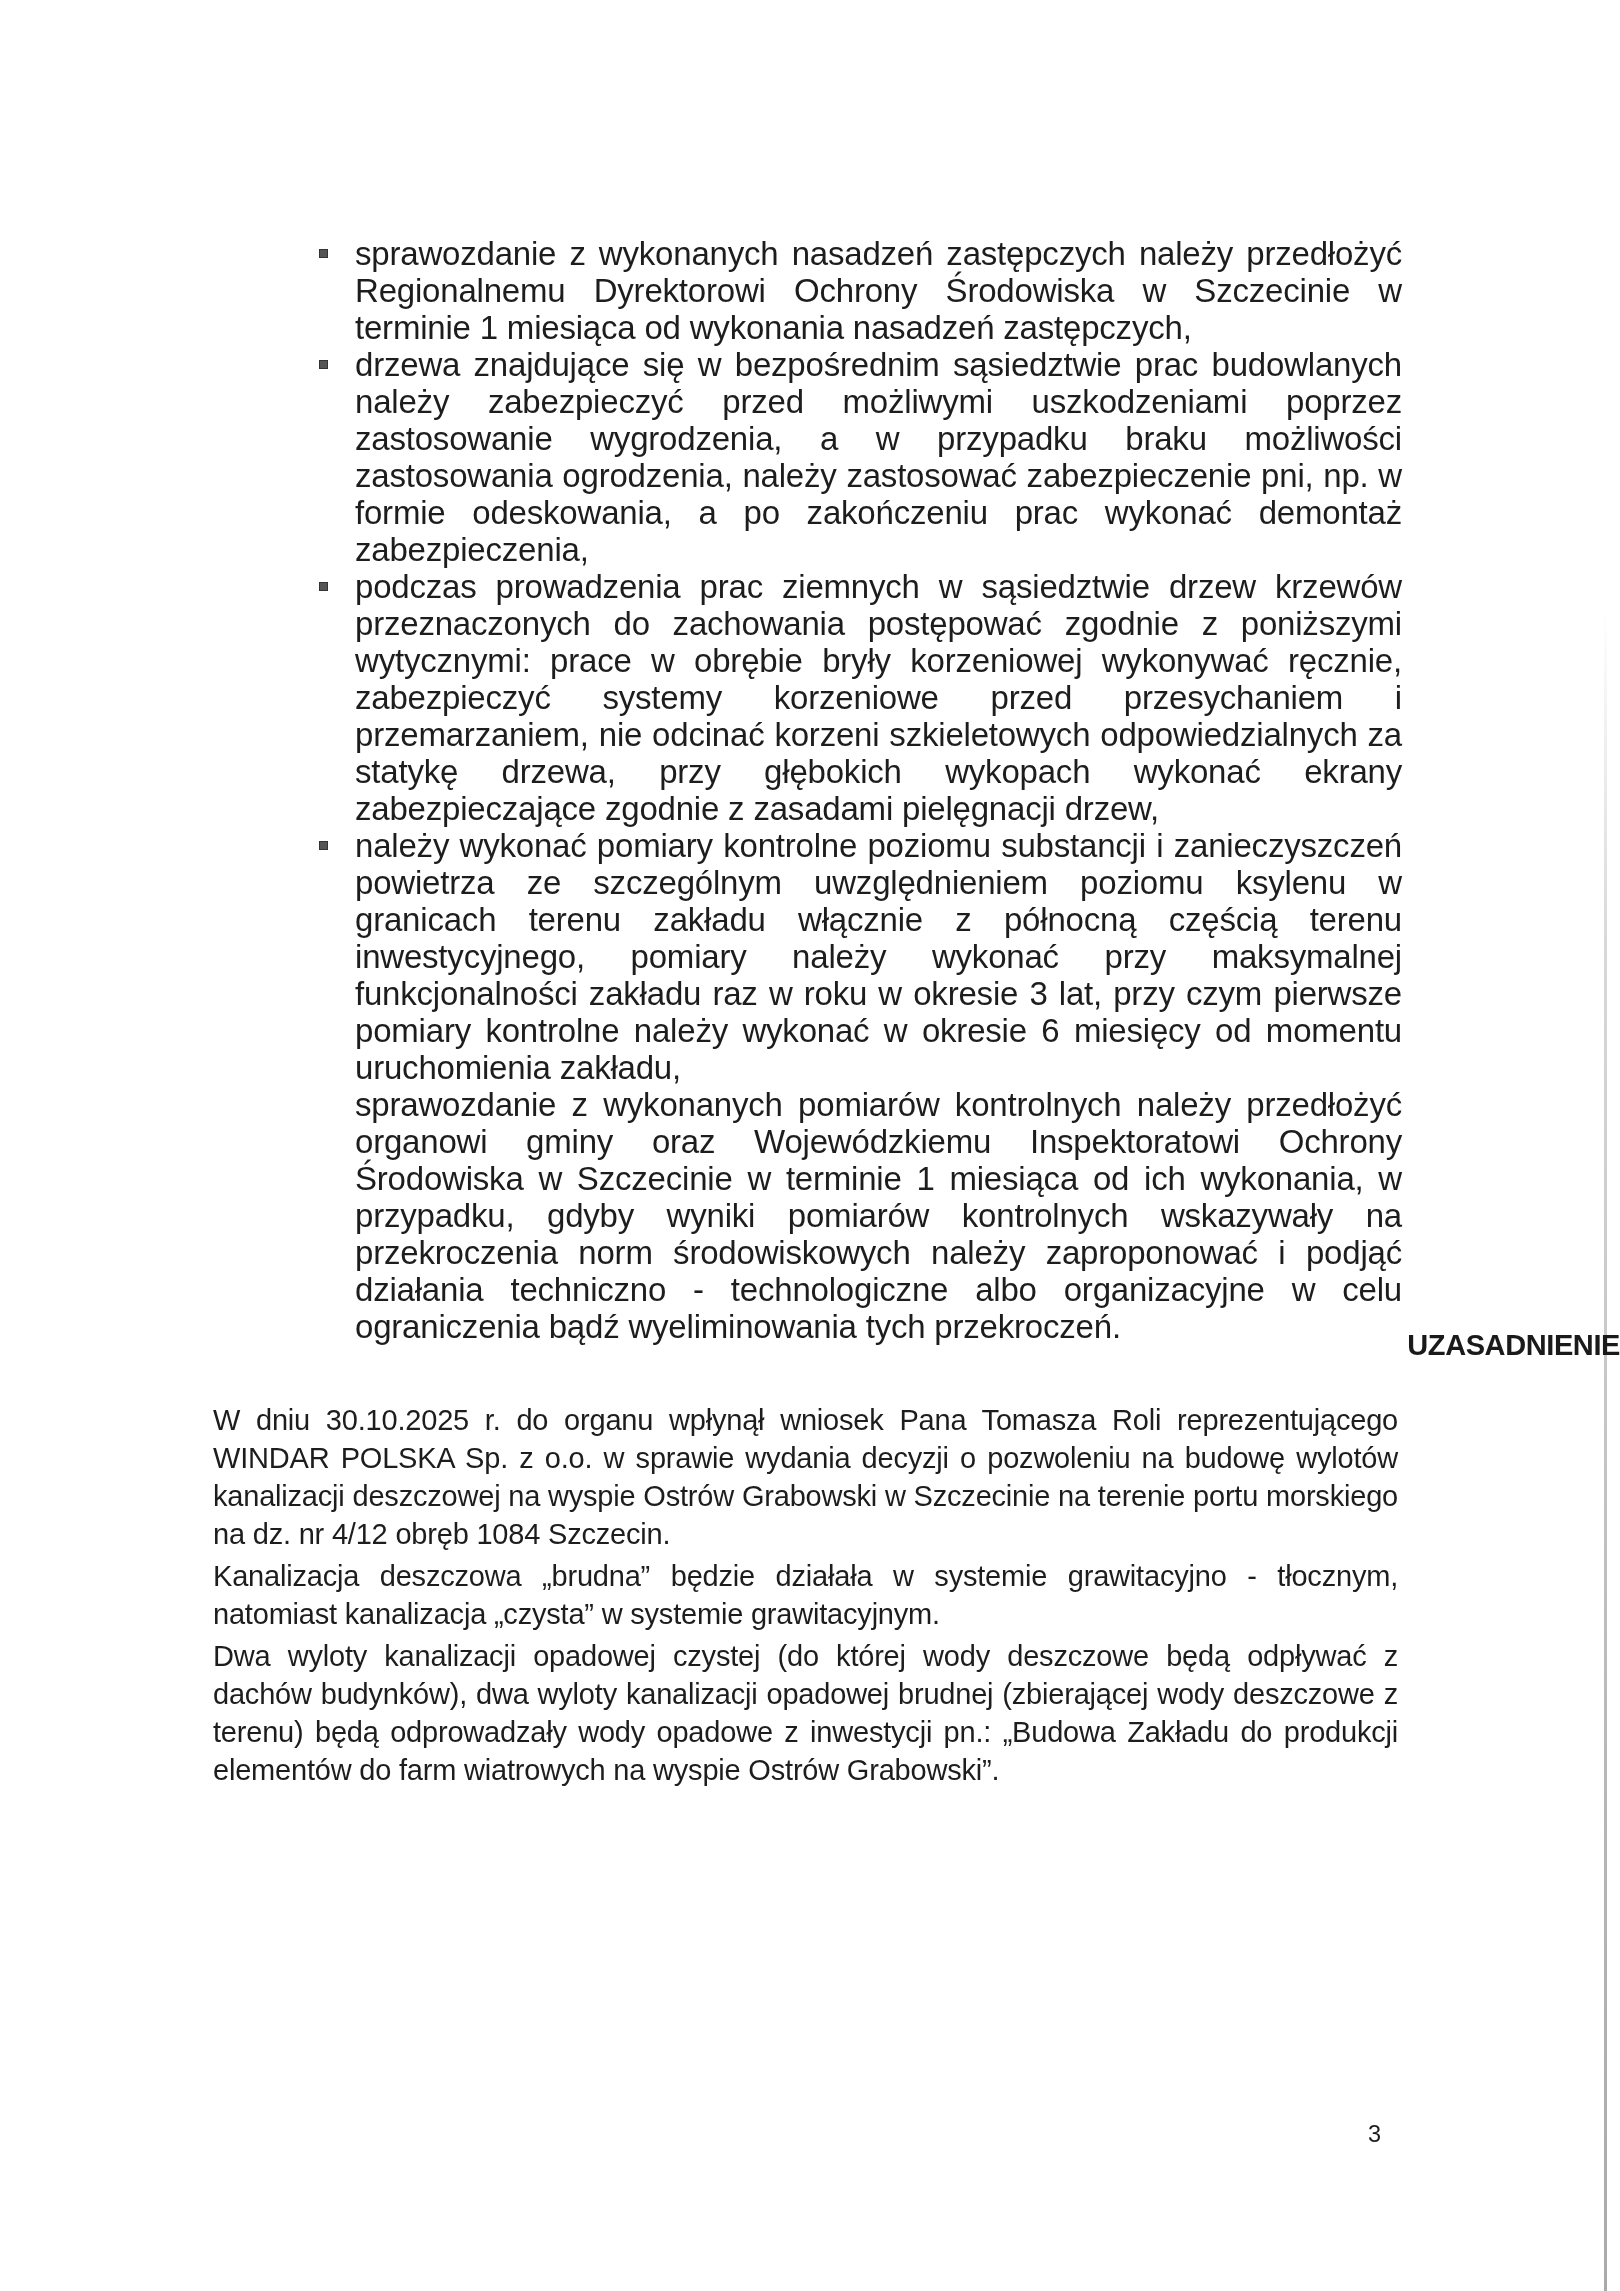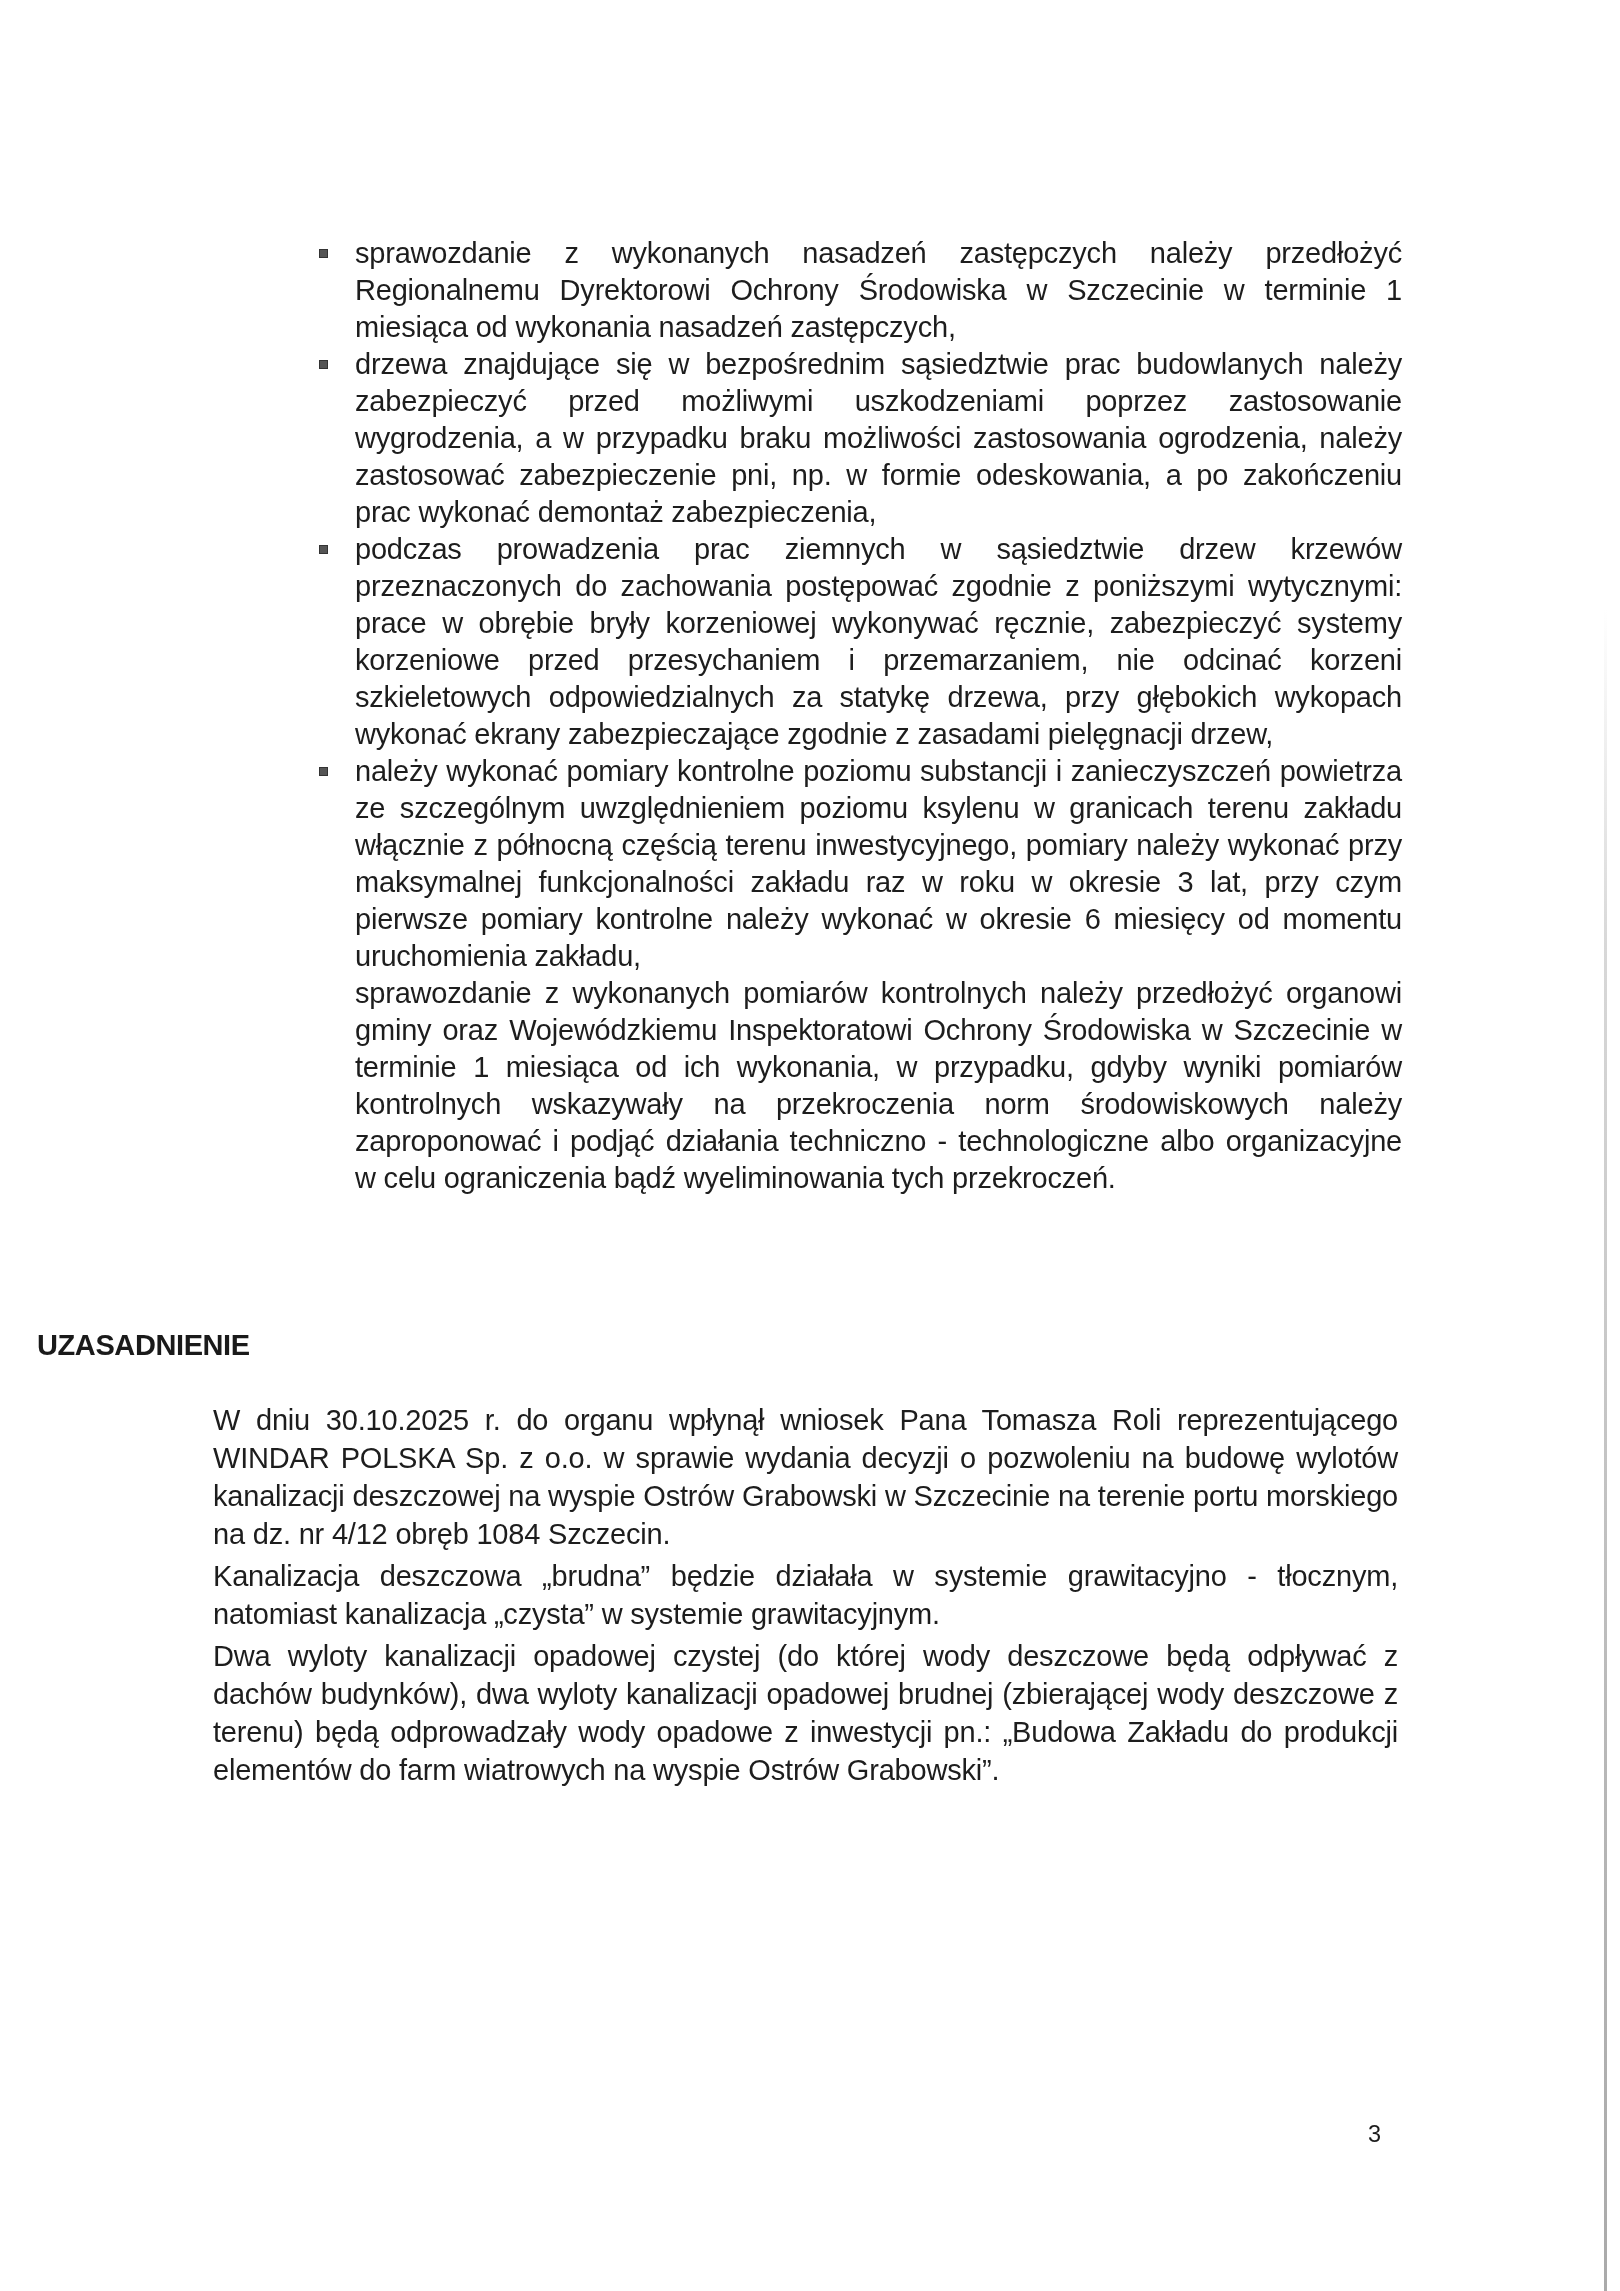--- a/index.html
+++ b/index.html
@@ -35,41 +35,41 @@
       left: 319px;
       top: 235px;
       width: 1083px;
       margin: 0;
       padding: 0;
       list-style: none;
     }
     .bullet-item {
       position: relative;
       padding-left: 36px;
-      font-size: 29px;
+      font-size: 33px;
       line-height: 37px;
       text-align: justify;
       letter-spacing: -0.2px;
     }
     .marker {
       position: absolute;
       left: 0;
       top: 13.7px;
       width: 8.8px;
       height: 9.8px;
       background: #555;
       border: 1px solid #333;
       box-sizing: border-box;
     }
     .heading {
       position: absolute;
       left: 0;
       width: 1620px;
       top: 1329px;
-      text-align: left;
+      text-align: right;
       font-weight: bold;
       font-size: 29px;
       letter-spacing: -0.4px;
       color: #1a1a1a;
       padding-left: 37px;
       box-sizing: border-box;
     }
     .body-text {
       position: absolute;
       left: 209px;

